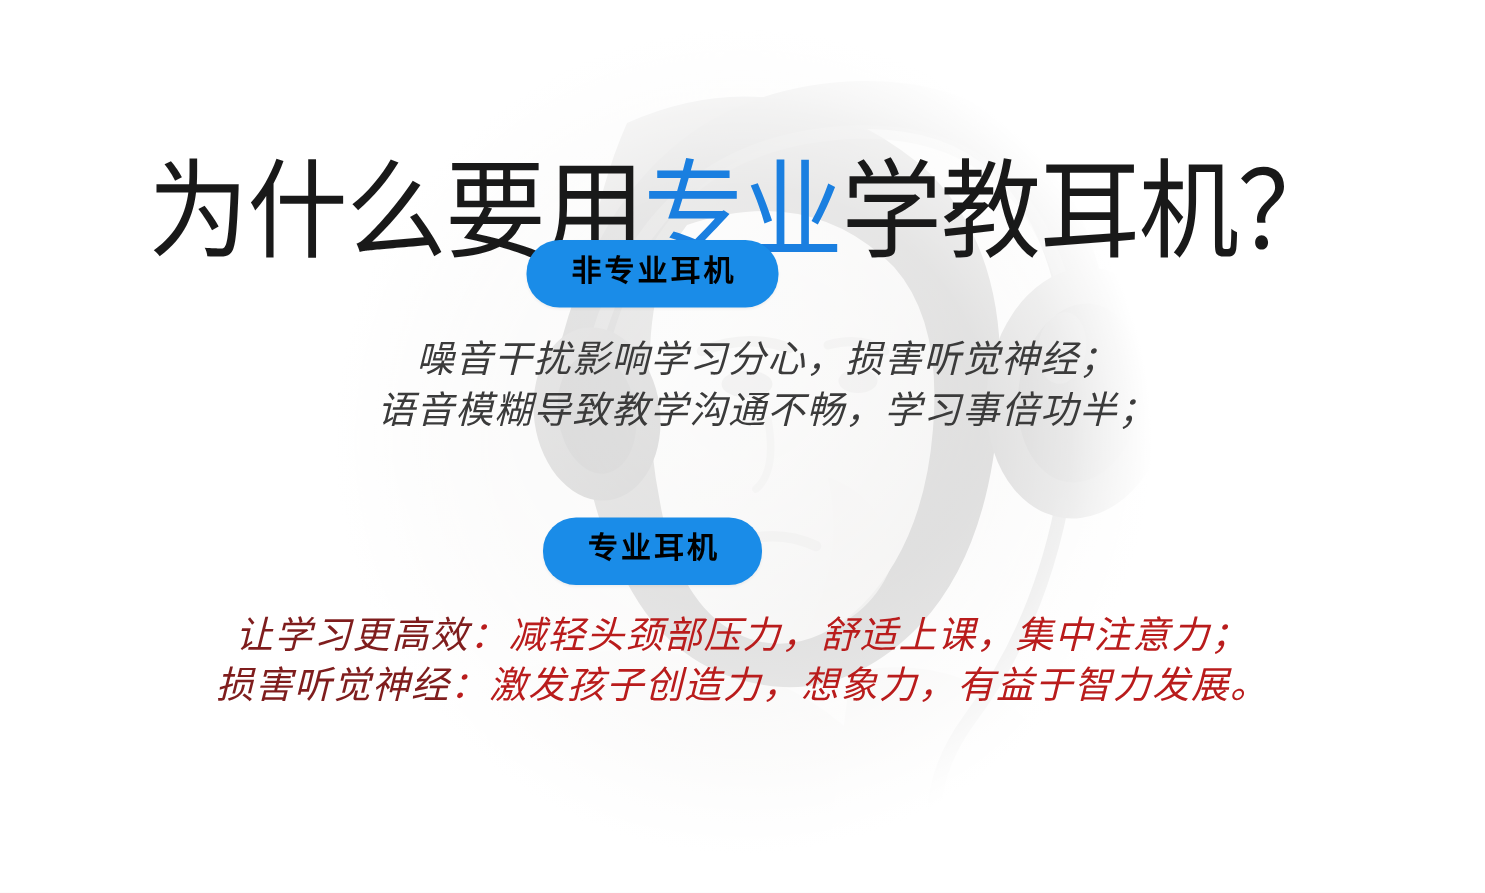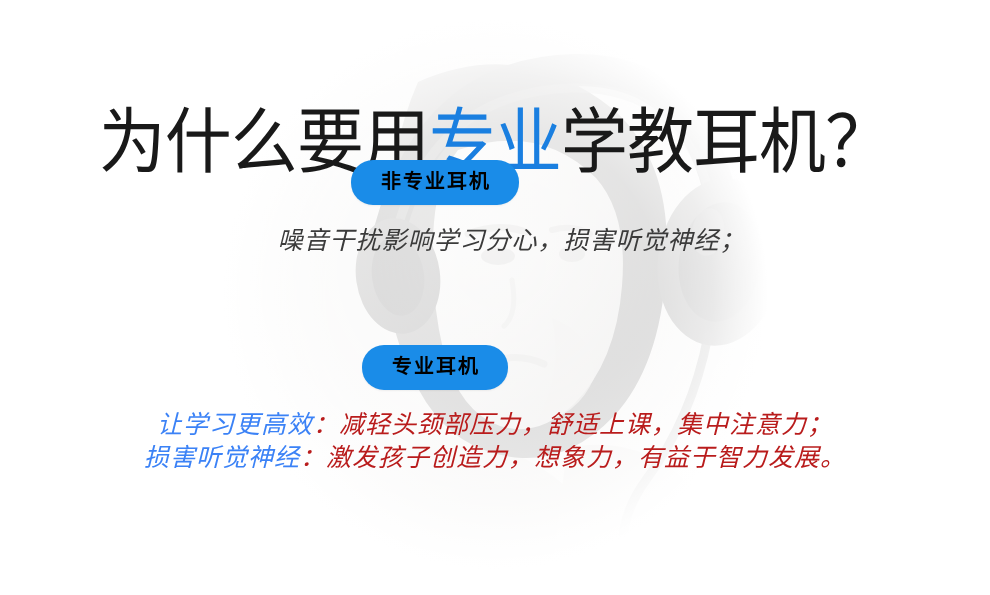--- a/index.html
+++ b/index.html
@@ -132,21 +132,21 @@
     width: 990px;
     text-align: center;
     font-family: "Liberation Serif", "DejaVu Serif", serif;
     font-size: 25px;
     line-height: 33px;
     letter-spacing: 1px;
     font-style: italic;
     color: #3b3b3b;
   }
   .pro-line { display: block; white-space: nowrap; }
-  .pro-key  { color: #3b82f6; }
+  .pro-key  { color: #7f1d1d; }
   .pro-val  { color: #b91c1c; }
 </style>
 </head>
 <body>
 
 <div id="stage">
 
   <div class="bg-photo-wrap">
     <svg viewBox="0 0 546 552" preserveAspectRatio="xMidYMid slice" aria-hidden="true">
       <defs>
@@ -220,20 +220,21 @@
   <div class="bg-veil"></div>
 
   <div class="content">
 
     <h1 class="headline"><span>为什么要用</span><span class="hl-accent">专业</span><span>学教耳机？</span></h1>
 
     <div id="badge-con" class="badge">非专业耳机</div>
 
     <div class="con-block">
       <span class="con-line">噪音干扰影响学习分心，损害听觉神经；</span>
+      <span class="con-line">语音模糊导致教学沟通不畅，学习事倍功半；</span>
     </div>
 
     <div id="badge-pro" class="badge">专业耳机</div>
 
     <div class="pro-block">
       <span class="pro-line"><span class="pro-key">让学习更高效</span><span class="pro-val">：减轻头颈部压力，舒适上课，集中注意力；</span></span>
       <span class="pro-line"><span class="pro-key">损害听觉神经</span><span class="pro-val">：激发孩子创造力，想象力，有益于智力发展。</span></span>
     </div>
 
   </div>

